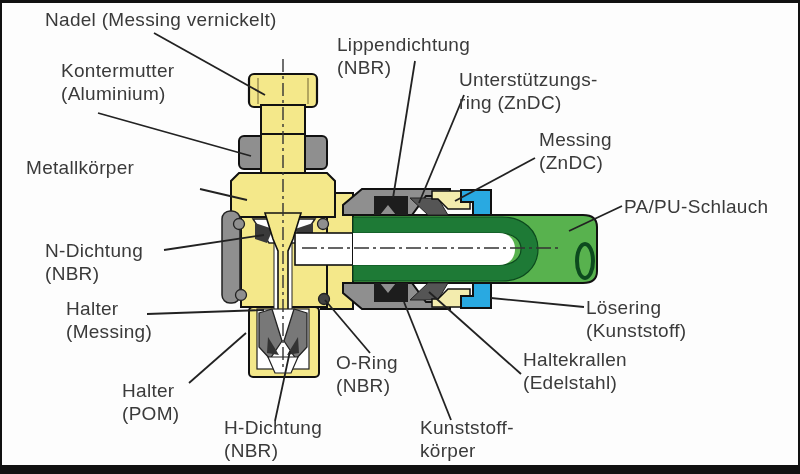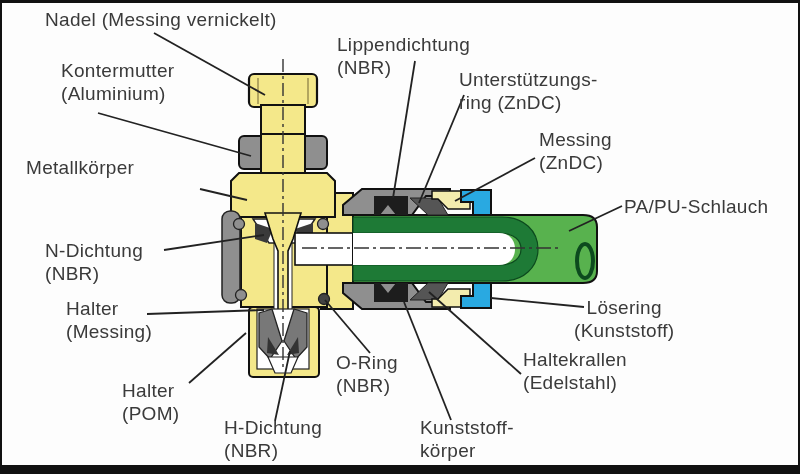--- a/index.html
+++ b/index.html
@@ -32,21 +32,21 @@
   #lbl-metallkoerper{left:24px;top:141px;margin-top:12px;}
   #lbl-n-dichtung{left:43px;top:219px;margin-top:17px;}
   #lbl-halter-messing{left:64px;top:294px;}
   #lbl-halter-pom{left:120px;top:376px;}
   #lbl-h-dichtung{left:222px;top:413px;}
   #lbl-o-ring{left:334px;top:348px;}
   #lbl-lippendichtung{left:335px;top:30px;}
   #lbl-unterstuetzungsring{left:457px;top:65px;}
   #lbl-patrone{left:537px;top:125px;}
   #lbl-schlauch{left:622px;top:192px;text-align:center;}
-  #lbl-loesering{left:572px;top:293px;text-align:center;}
+  #lbl-loesering{left:584px;top:293px;}
   #lbl-haltekrallen{left:521px;top:345px;}
   #lbl-kunststoffkoerper{left:418px;top:413px;}
 </style>
 </head>
 <body>
 
 <div class="stage">
 
   <svg class="draw" width="796" height="462" viewBox="0 0 796 462">
 

